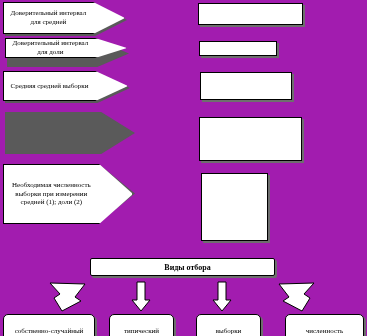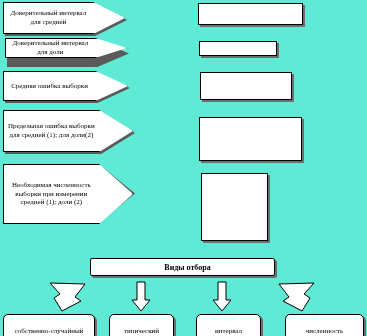--- a/index.html
+++ b/index.html
@@ -11,21 +11,21 @@
     width: 367px;
     height: 336px;
     background: #FF00FF;
     font-family: "Liberation Serif", "DejaVu Serif", serif;
     overflow: hidden;
   }
   #root {
     position: relative;
     width: 367px;
     height: 336px;
-    background: #5eead4;
+    background: #a21caf;
   }
 
   
   .arrow-callout {
     position: absolute;
     box-sizing: border-box;
     background: #FFFFFF;
     border: 1px solid #000000;
     clip-path: polygon(0% 0%, 74% 0%, 100% 50%, 74% 100%, 0% 100%);
     -webkit-clip-path: polygon(0% 0%, 74% 0%, 100% 50%, 74% 100%, 0% 100%);
@@ -115,27 +115,24 @@
     <div class="ac-inner">Доверительный интервал для средней</div>
   </div>
 
   <div class="arrow-shadow" style="left:7px; top:40px; width:122px; height:27px;"></div>
   <div class="arrow-callout" style="left:5px; top:38px; width:122px; height:20px;">
     <div class="ac-inner">Доверительный интервал для доли</div>
   </div>
 
   <div class="arrow-shadow" style="left:5px; top:73px; width:125px; height:30px;"></div>
   <div class="arrow-callout" style="left:3px; top:71px; width:125px; height:30px;">
-    <div class="ac-inner">Средняя ошибка выборки</div>
+    <div class="ac-inner">Средняя средней выборки</div>
   </div>
 
   <div class="arrow-shadow" style="left:5px; top:112px; width:130px; height:42px;"></div>
-  <div class="arrow-callout" style="left:3px; top:110px; width:130px; height:42px;">
-    <div class="ac-inner">Предельная ошибка выборки для средней (1); для доли(2)</div>
-  </div>
 
   <div class="arrow-shadow" style="left:5px; top:166px; width:130px; height:55px;"></div>
   <div class="arrow-callout" style="left:3px; top:164px; width:130px; height:60px;">
     <div class="ac-inner">Необходимая численность выборки при измерении средней (1); доли (2)</div>
   </div>
 
   <div class="empty-box" style="left:198px; top:3px; width:105px; height:22px;">
     <span></span>
   </div>
 
@@ -185,20 +182,20 @@
 
   <div class="leaf-box" style="left:3px; top:314px; width:92px; height:17px;">
     <span>собственно-случайный</span>
   </div>
 
   <div class="leaf-box" style="left:109px; top:314px; width:65px; height:17px;">
     <span>типический</span>
   </div>
 
   <div class="leaf-box" style="left:196px; top:314px; width:65px; height:17px;">
-    <span>интервал</span>
+    <span>выборки</span>
   </div>
 
   <div class="leaf-box" style="left:285px; top:314px; width:79px; height:17px;">
     <span>численность</span>
   </div>
 
 </div>
 
 </body></html>

